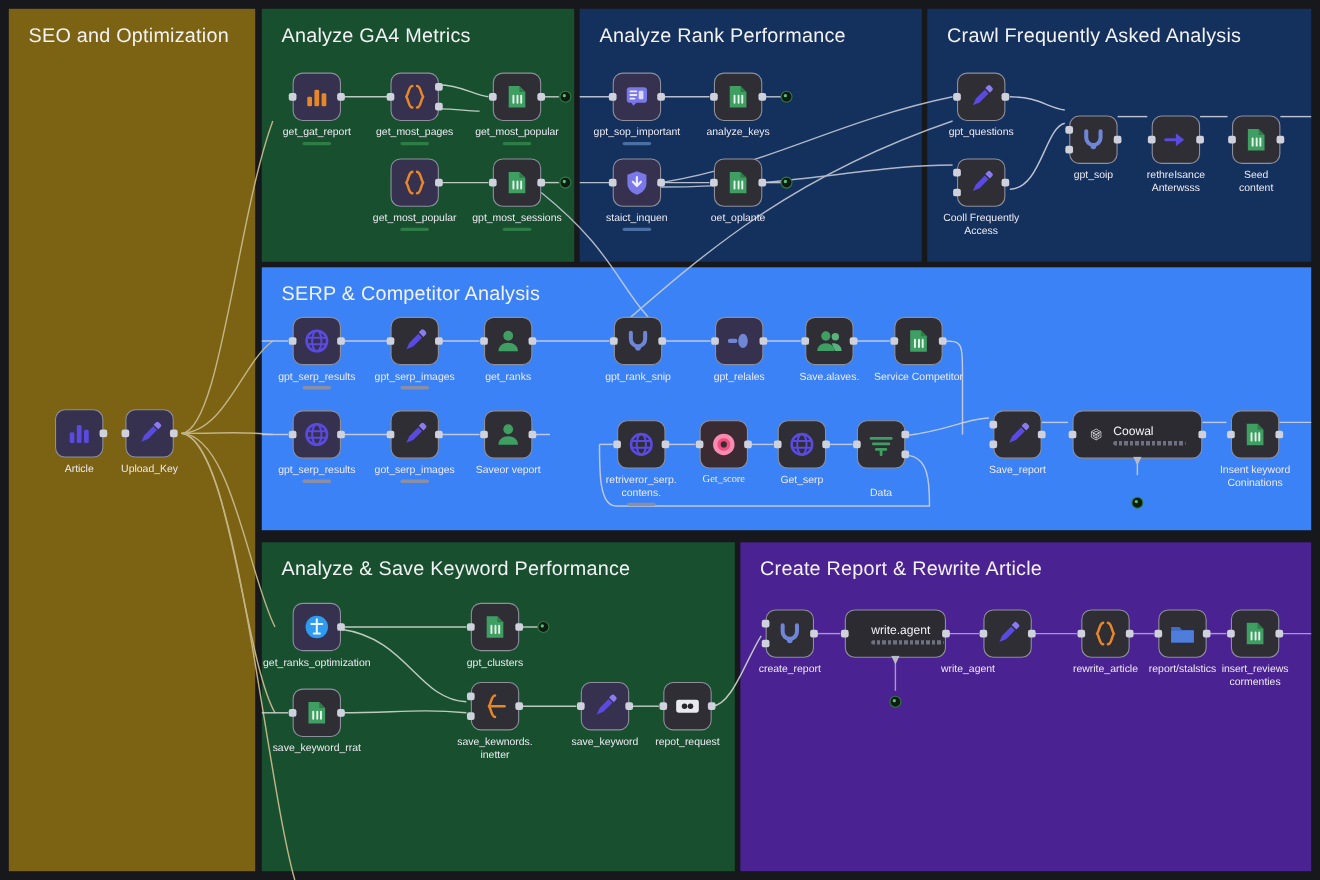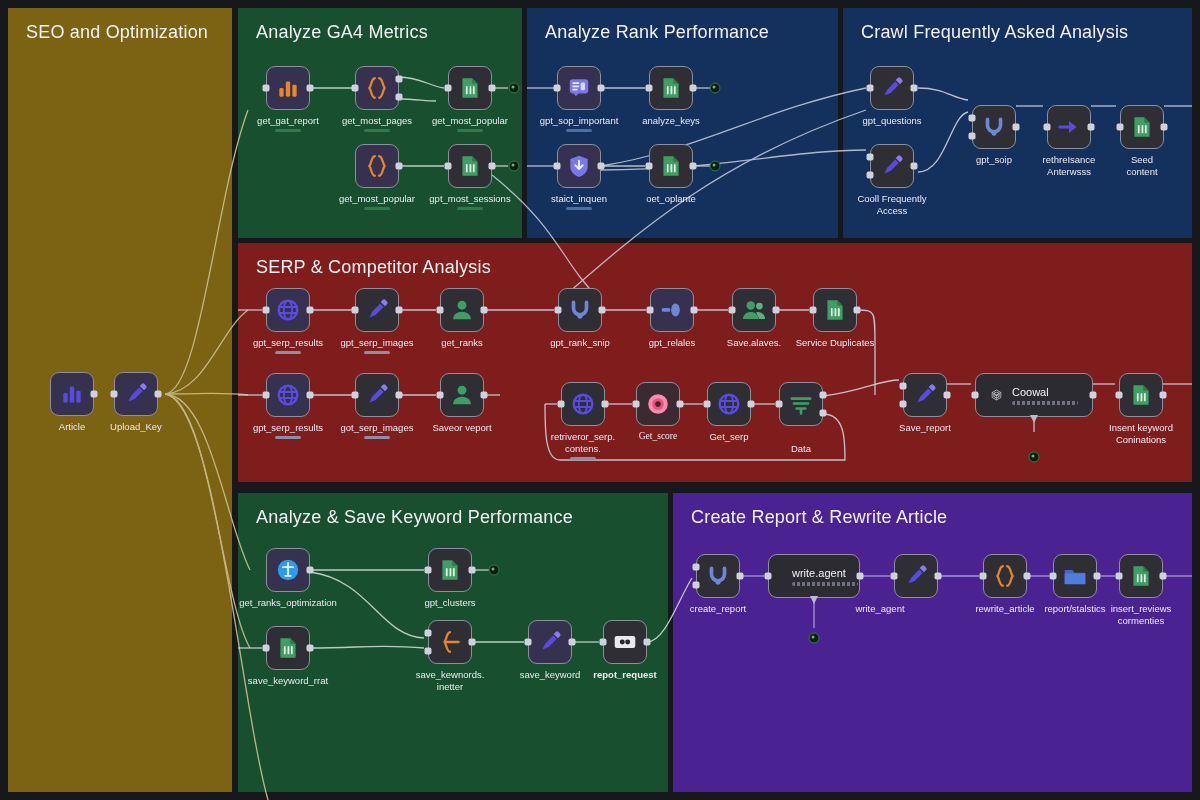--- a/index.html
+++ b/index.html
@@ -57,21 +57,21 @@
       </div>
       <div class="panel" style="left: 238px; top: 8px; width: 284px; height: 230px; background: rgb(24, 80, 47);">
         <div class="ptitle">Analyze GA4 Metrics</div>
       </div>
       <div class="panel" style="left: 527px; top: 8px; width: 311px; height: 230px; background: rgb(20, 48, 92);">
         <div class="ptitle">Analyze Rank Performance</div>
       </div>
       <div class="panel" style="left: 843px; top: 8px; width: 349px; height: 230px; background: rgb(20, 48, 92);">
         <div class="ptitle">Crawl Frequently Asked Analysis</div>
       </div>
-      <div class="panel" style="left: 238px; top: 243px; width: 954px; height: 239px; background: #7f1d1d;">
+      <div class="panel" style="left: 238px; top: 243px; width: 954px; height: 239px; background: #3b82f6;">
         <div class="ptitle">SERP &amp; Competitor Analysis</div>
       </div>
       <div class="panel" style="left: 238px; top: 493px; width: 430px; height: 299px; background: rgb(24, 80, 47);">
         <div class="ptitle">Analyze &amp; Save Keyword Performance</div>
       </div>
       <div class="panel" style="left: 673px; top: 493px; width: 519px; height: 299px; background: rgb(75, 34, 146);">
         <div class="ptitle">Create Report &amp; Rewrite Article</div>
       </div>
     </div>
 
@@ -396,21 +396,21 @@
       <div class="nlabel" style="left: 754px; top: 337px; width: 140px; margin-left: -70px; transform: none;">Save.alaves.</div>
       <div class="node dk" style="left: 813px; top: 288px;">
         <svg class="ico" viewBox="0 0 24 24">
           <path d="M5 3h9l5 5v13H5z" fill="#3f9f63"></path>
                 <path d="M14 3v5h5" fill="#2f7d46"></path>
                 <path d="M9 11v6M12.4 11v6M15.5 11v6" stroke="#e7f7ec" stroke-width="1.6" stroke-linecap="round"></path>
         </svg>
       </div>
       <div class="port" style="left: 813px; top: 310px;"></div>
       <div class="port" style="left: 857px; top: 310px;"></div>
-      <div class="nlabel" style="left: 835px; top: 337px; width: 140px; margin-left: -70px; transform: none;">Service Duplicates</div>
+      <div class="nlabel" style="left: 835px; top: 337px; width: 140px; margin-left: -70px; transform: none;">Service Competitor</div>
       <div class="node dkpurple" style="left: 266px; top: 373px;">
         <svg class="ico" viewBox="0 0 24 24">
           <circle cx="12" cy="12" r="8.6" fill="none" stroke="#5b4ae0" stroke-width="2.2"></circle>
                 <ellipse cx="12" cy="12" rx="3.9" ry="8.6" fill="none" stroke="#5b4ae0" stroke-width="1.7"></ellipse>
                 <path d="M3.6 9.2h16.8M3.6 14.8h16.8" stroke="#5b4ae0" stroke-width="1.7"></path>
         </svg>
       </div>
       <div class="port" style="left: 266px; top: 395px;"></div>
       <div class="port" style="left: 310px; top: 395px;"></div>
       <div class="nlabel" style="left: 288px; top: 422px; width: 140px; margin-left: -70px; transform: none;">gpt_serp_results</div>
@@ -547,21 +547,21 @@
       <div class="nlabel" style="left: 550px; top: 669px; width: 140px; margin-left: -70px; transform: none;">save_keyword</div>
       <div class="node dk" style="left: 603px; top: 620px;">
         <svg class="ico" viewBox="0 0 24 24">
           <rect x="2.5" y="6.5" width="19" height="11" rx="2" fill="#e9eaf0"></rect>
                 <circle cx="9.5" cy="12" r="2.3" fill="#26262c"></circle>
                 <circle cx="14.5" cy="12" r="2.3" fill="#26262c"></circle>
         </svg>
       </div>
       <div class="port" style="left: 603px; top: 642px;"></div>
       <div class="port" style="left: 647px; top: 642px;"></div>
-      <div class="nlabel" style="left: 625px; top: 669px; width: 140px; margin-left: -70px; transform: none; font-weight: bold;">repot_request</div>
+      <div class="nlabel" style="left: 625px; top: 669px; width: 140px; margin-left: -70px; transform: none;">repot_request</div>
       <div class="node dk" style="left: 696px; top: 554px;">
         <svg class="ico" viewBox="0 0 24 24">
           <path d="M6 5v5.4a6 6 0 006 6 6 6 0 006-6V5" stroke="#6f86d6" stroke-width="3.4" fill="none" stroke-linecap="round"></path>
                 <circle cx="12" cy="17.6" r="2.4" fill="#6f86d6"></circle>
         </svg>
       </div>
       <div class="port" style="left: 696px; top: 567px;"></div>
       <div class="port" style="left: 696px; top: 585px;"></div>
       <div class="port" style="left: 740px; top: 576px;"></div>
       <div class="nlabel" style="left: 718px; top: 603px; width: 140px; margin-left: -70px; transform: none;">create_report</div>

